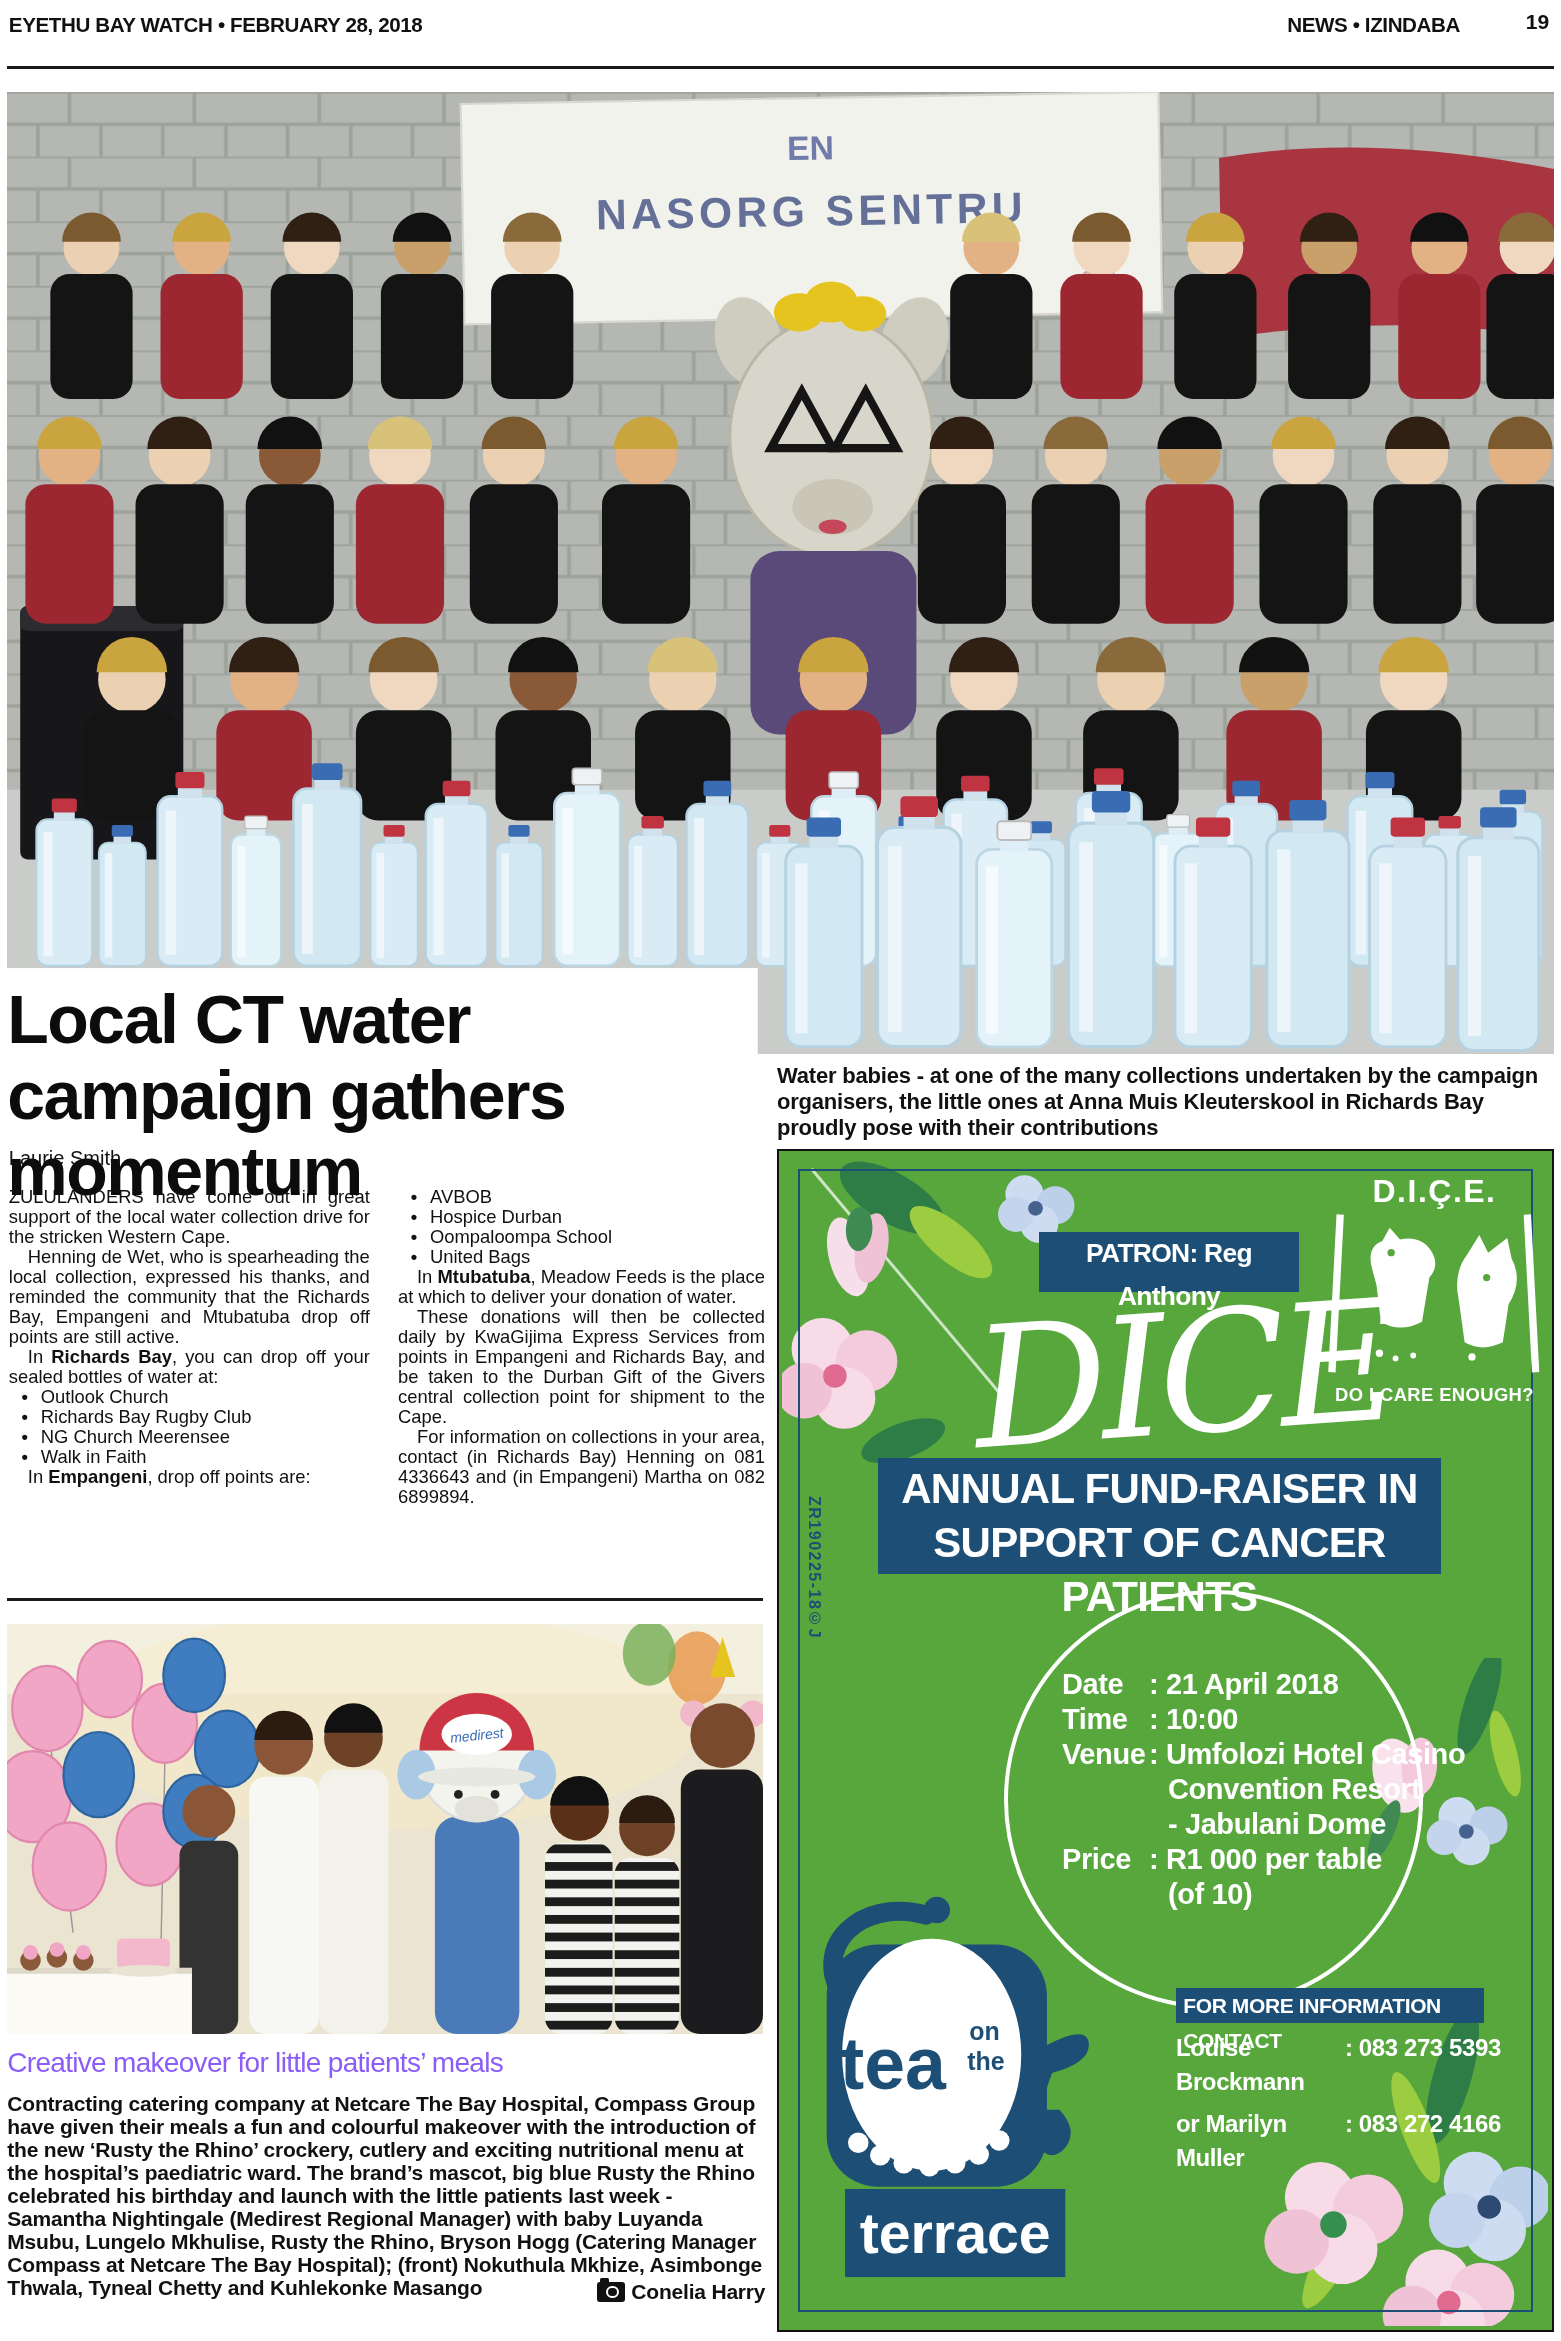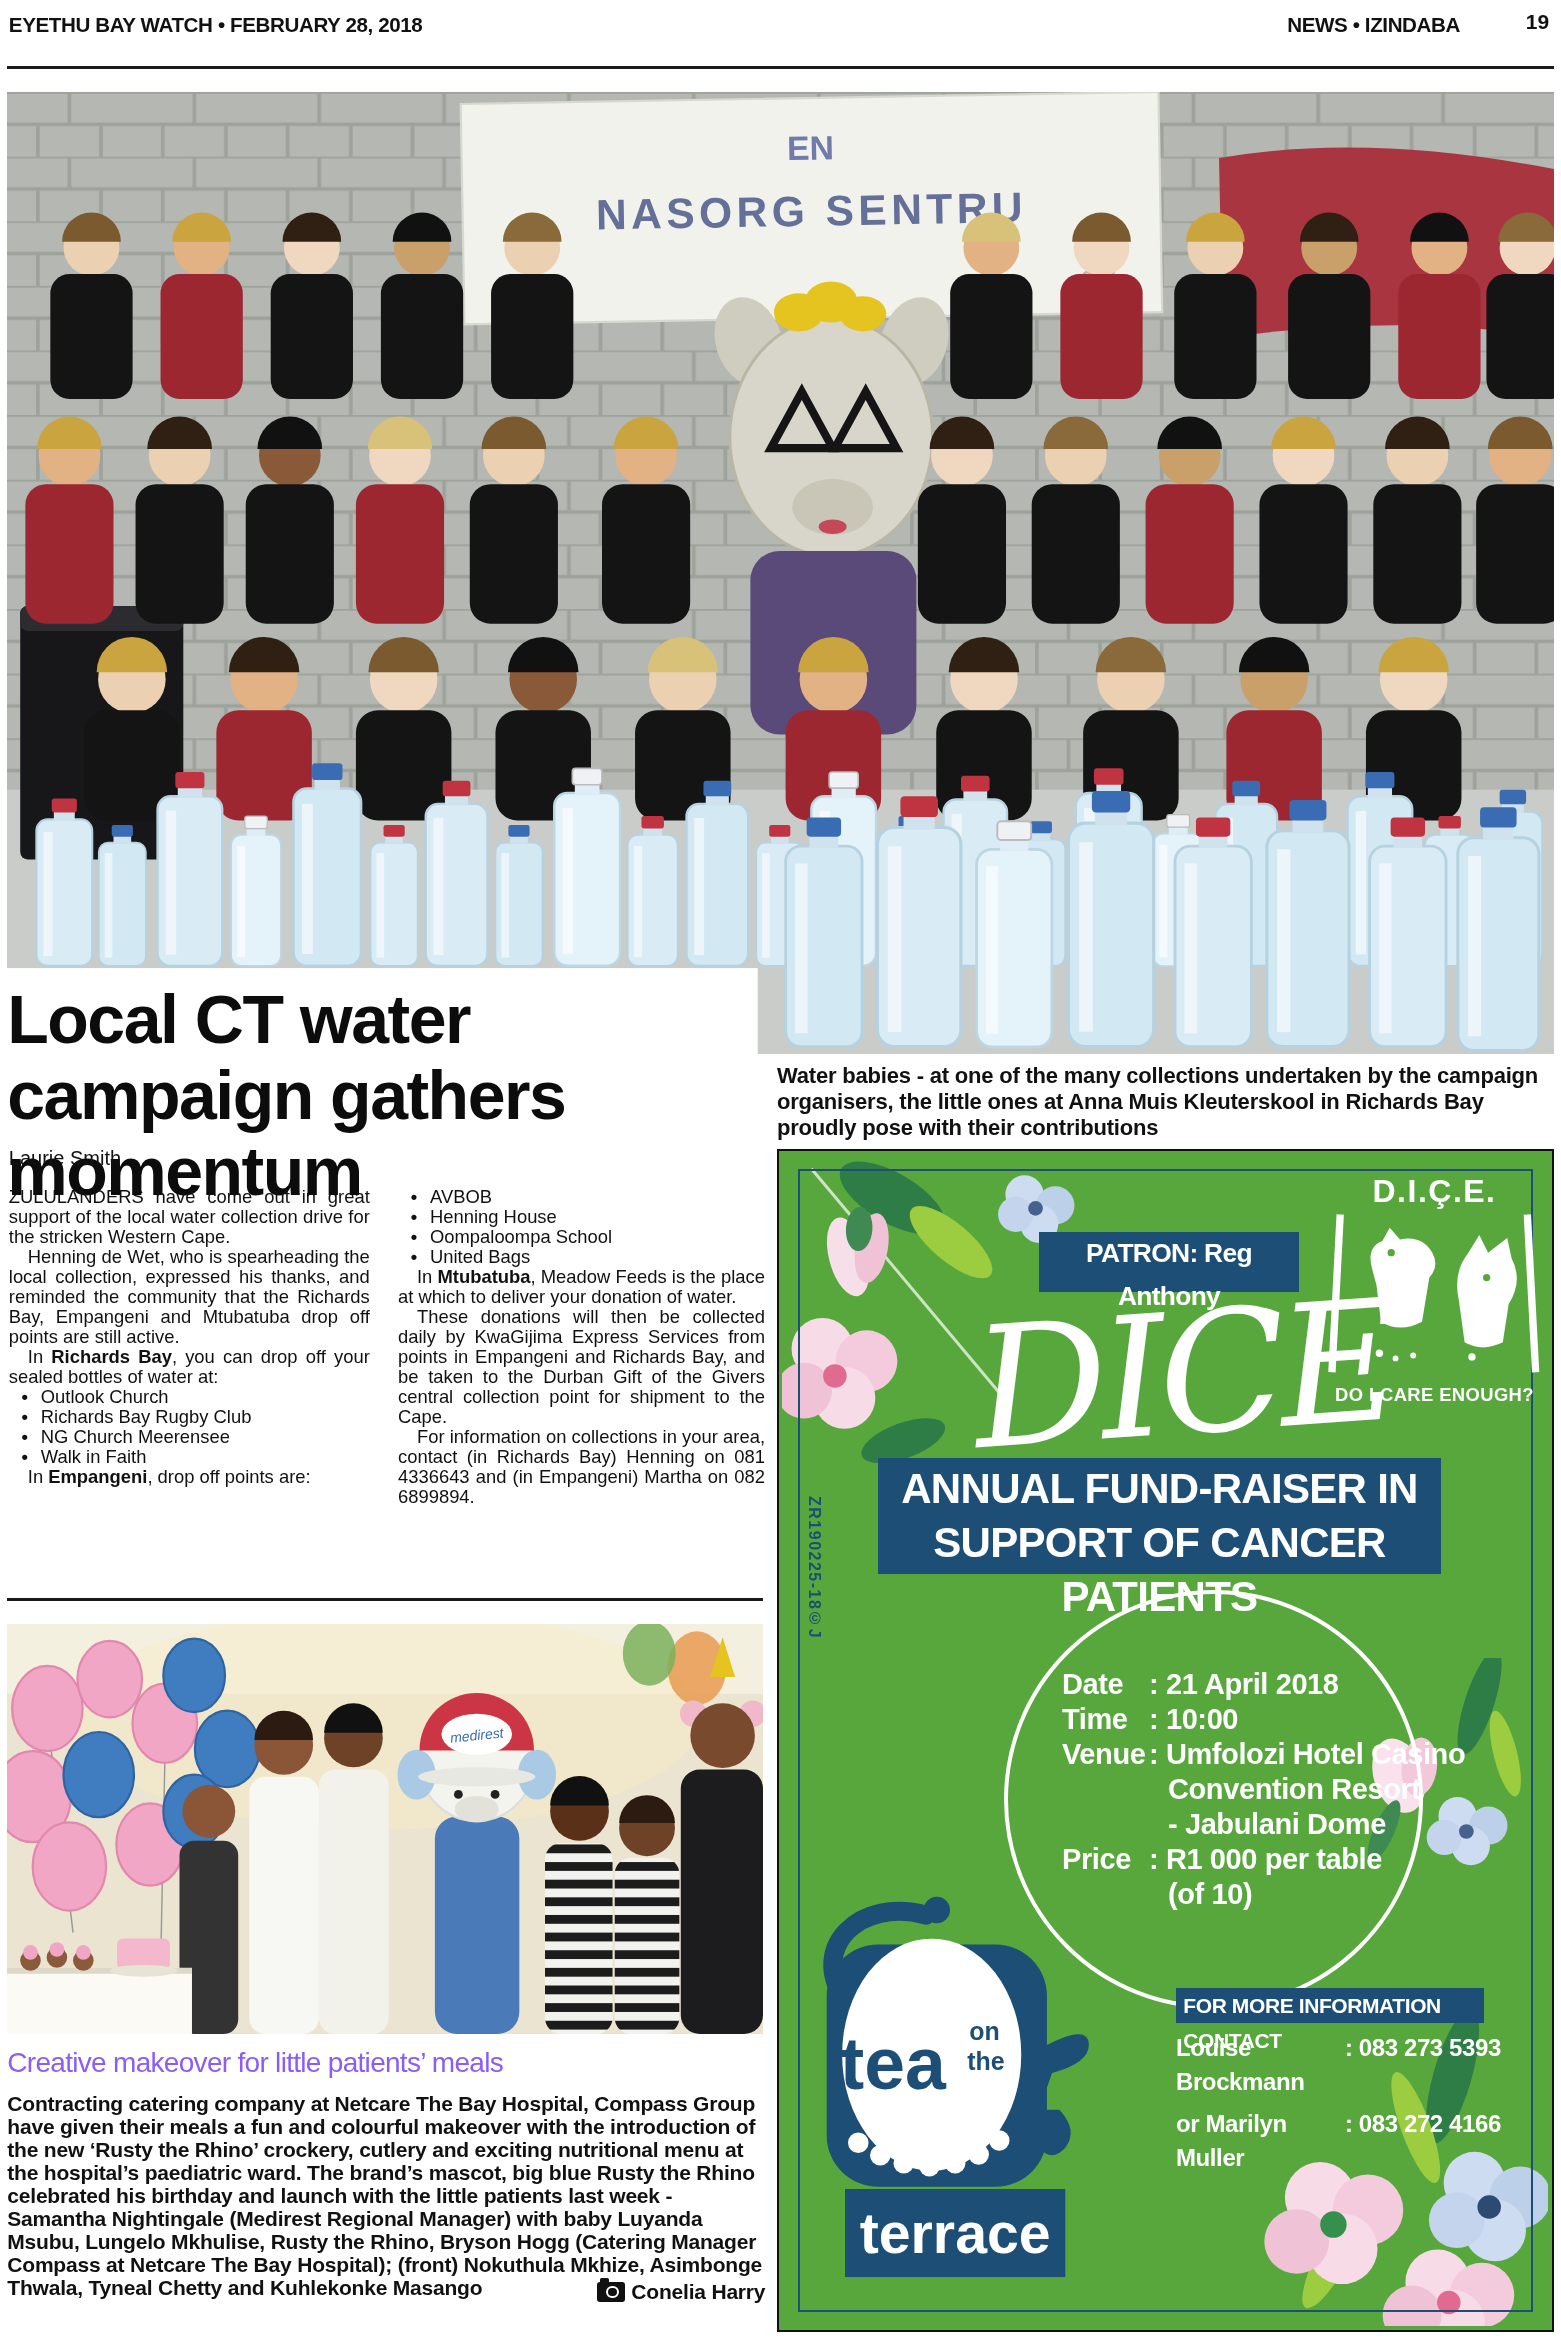--- a/index.html
+++ b/index.html
@@ -390,21 +390,21 @@
     <p><span>In </span><span class="b">Empangeni</span><span>, drop off points are:</span></p>
   </div>
 
   <div class="col col2">
     <div class="bullet">
         <span class="dot">•</span>
         <span class="bl">AVBOB</span>
       </div>
     <div class="bullet">
         <span class="dot">•</span>
-        <span class="bl">Henning House</span>
+        <span class="bl">Hospice Durban</span>
       </div>
     <div class="bullet">
         <span class="dot">•</span>
         <span class="bl">Oompaloompa School</span>
       </div>
     <div class="bullet">
         <span class="dot">•</span>
         <span class="bl">United Bags</span>
       </div>
     <p><span>In </span><span class="b">Mtubatuba</span><span>, Meadow Feeds is the place at which to deliver your donation of water.</span></p>

